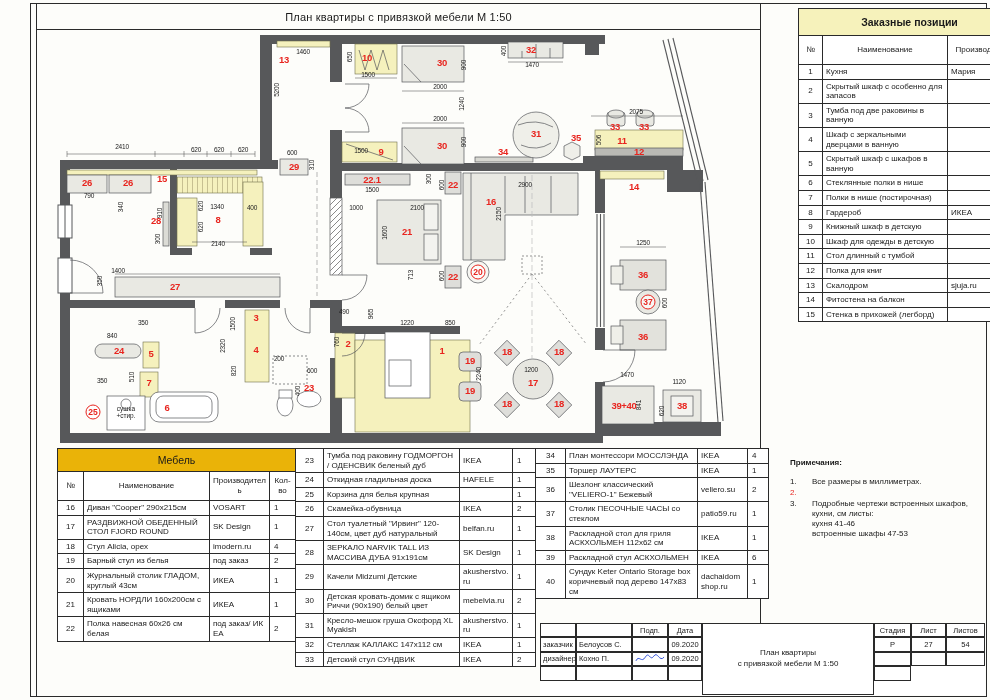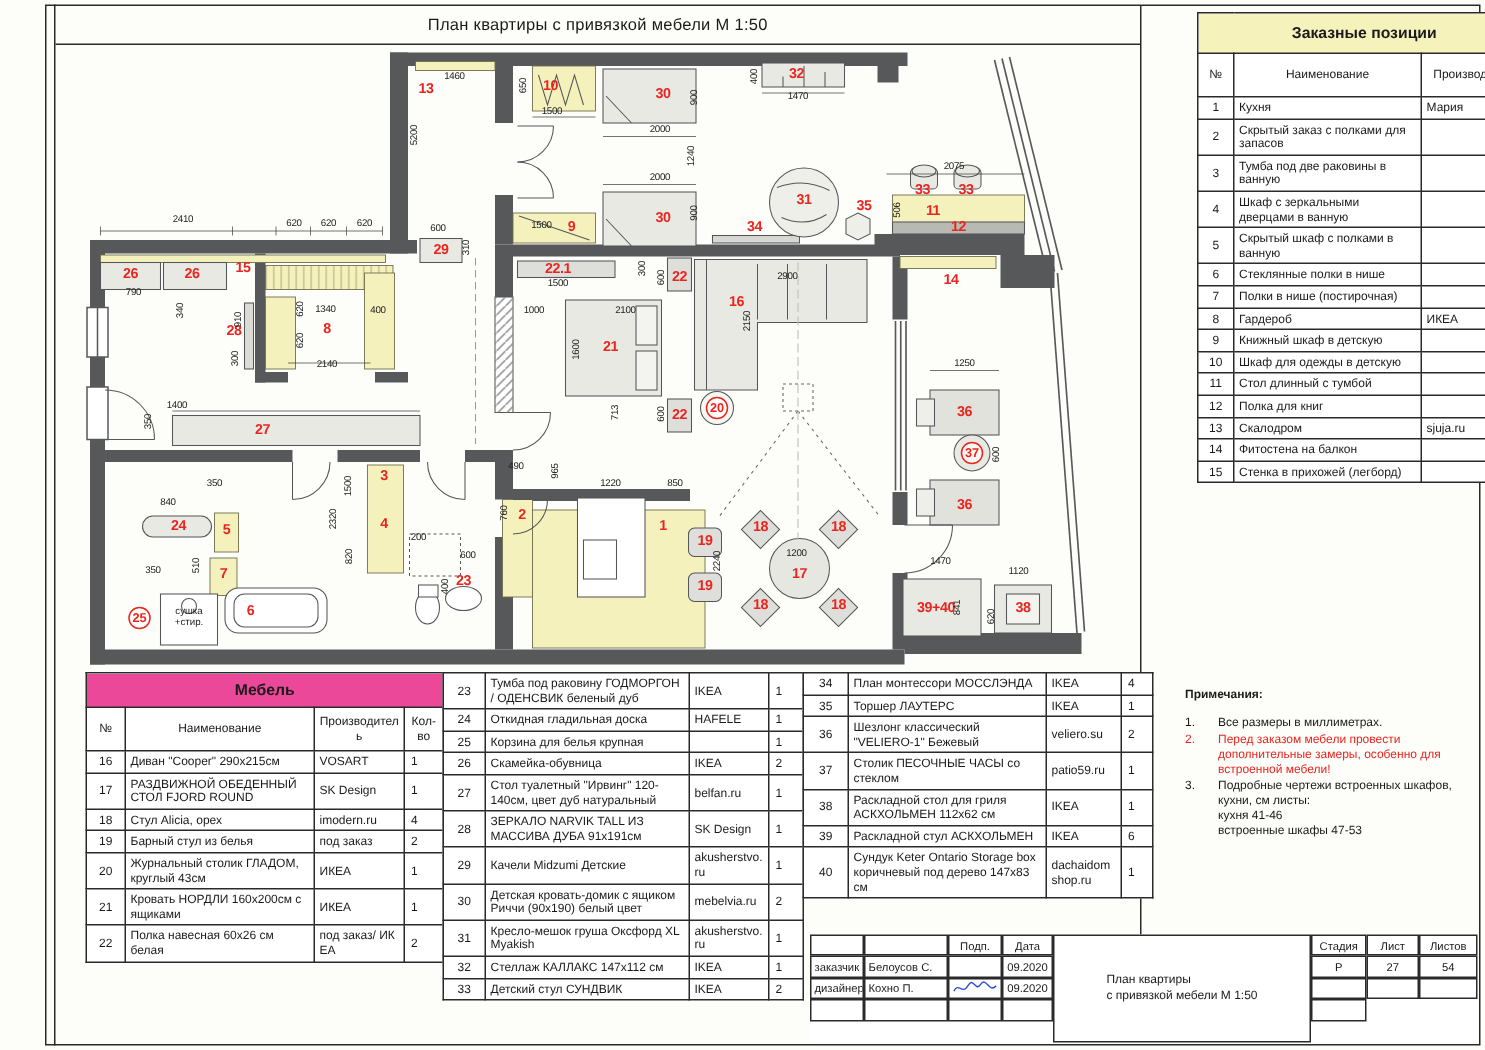--- a/index.html
+++ b/index.html
@@ -21,36 +21,36 @@
   .dimv{transform:translate(-50%,-50%) rotate(-90deg)}
   .txt{font-size:6.5px;white-space:pre-line;text-align:center;transform:translate(-50%,-50%);line-height:1.15}
   
   table.dtable{position:absolute;border-collapse:collapse;table-layout:fixed;background:#fff}
   .dtable td{border:.9px solid #2a2a2a;font-size:8px;padding:2px 3px;line-height:1.2;vertical-align:middle;
              overflow:hidden;word-wrap:break-word}
   .dtable td.num{text-align:center}
   .dtable td.qty{text-align:left;padding-left:4px}
   .dtable td.man{word-break:break-all}
   .dtable td.ttl{background:#f6f2bb;font-weight:700;text-align:center;font-size:10.5px;height:22px}
-  .dtable td.ttlg{background:#ec4899;font-weight:700;text-align:center;font-size:10.5px;height:18px}
+  .dtable td.ttlg{background:#eab308;font-weight:400;text-align:center;font-size:10.5px;height:18px}
   .dtable td.hd{text-align:center;font-size:8px;height:24px}
   
   .notes{position:absolute;left:790px;top:458px;width:196px;font-size:8px;line-height:1.25}
   .notes .nt{font-weight:700;margin-bottom:9px}
   .notes .nrow{display:flex;margin-bottom:1px}
   .notes .nn{width:22px;flex:none}
   .notes .nx{white-space:pre-line}
   .notes .red{color:#e8251f}
   
   .tblock{position:absolute;left:540px;top:623px;width:445px;height:72px;display:grid;
           grid-template-columns:36px 56px 36px 34px 172px 37px 35px 39px;
           grid-template-rows:repeat(5,14.4px);font-size:7.5px;background:#fff}
   .tc{border:.8px solid #2a2a2a;display:flex;align-items:center;justify-content:center;overflow:hidden;padding:0 2px;box-sizing:border-box}
   .tc.lft{justify-content:flex-start}
-  .tc-title{grid-column:5;grid-row:1/6;white-space:pre-line;font-size:8px;line-height:1.35}
+  .tc-title{grid-column:5;grid-row:1/6;white-space:pre-line;text-align:center;font-size:8px;line-height:1.35}
   .tc-wm{grid-column:6/9;grid-row:3/6;font-family:"Liberation Serif","DejaVu Serif",serif;
          font-size:19px;color:#ccc;letter-spacing:1px}
 </style>
 </head>
 <body>
 
 <div class="sheet">
   <div class="frame"></div>
   <div class="frame-inner-left"></div>
   <div class="vdiv"></div>
@@ -387,39 +387,39 @@
     <tbody>
 
         <tr>
           <td class="num">1</td>
           <td>Кухня</td>
           <td class="man">Мария</td>
         </tr>
 
         <tr>
           <td class="num">2</td>
-          <td>Скрытый заказ с полками для запасов</td>
+          <td>Скрытый шкаф с особенно для запасов</td>
           <td class="man"></td>
         </tr>
 
         <tr>
           <td class="num">3</td>
           <td>Тумба под две раковины в ванную</td>
           <td class="man"></td>
         </tr>
 
         <tr>
           <td class="num">4</td>
           <td>Шкаф с зеркальными дверцами  в ванную</td>
           <td class="man"></td>
         </tr>
 
         <tr>
           <td class="num">5</td>
-          <td>Скрытый шкаф с полками  в ванную</td>
+          <td>Скрытый шкаф с шкафов  в ванную</td>
           <td class="man"></td>
         </tr>
 
         <tr>
           <td class="num">6</td>
           <td>Стеклянные полки в нише</td>
           <td class="man"></td>
         </tr>
 
         <tr>
@@ -699,21 +699,20 @@
   </table>
 
   <div class="notes">
     <div class="nt">Примечания:</div>
     <div class="nrow">
       <span class="nn">1.</span>
       <span class="nx">Все размеры в миллиметрах.</span>
     </div>
     <div class="nrow red">
       <span class="nn">2.</span>
-      <span class="nx">Перед заказом мебели провести дополнительные замеры, особенно для встроенной мебели!</span>
     </div>
     <div class="nrow">
       <span class="nn">3.</span>
       <span class="nx">Подробные чертежи встроенных шкафов, кухни, см листы:
 кухня 41-46
 встроенные шкафы 47-53</span>
     </div>
   </div>
 
   <div class="tblock">

